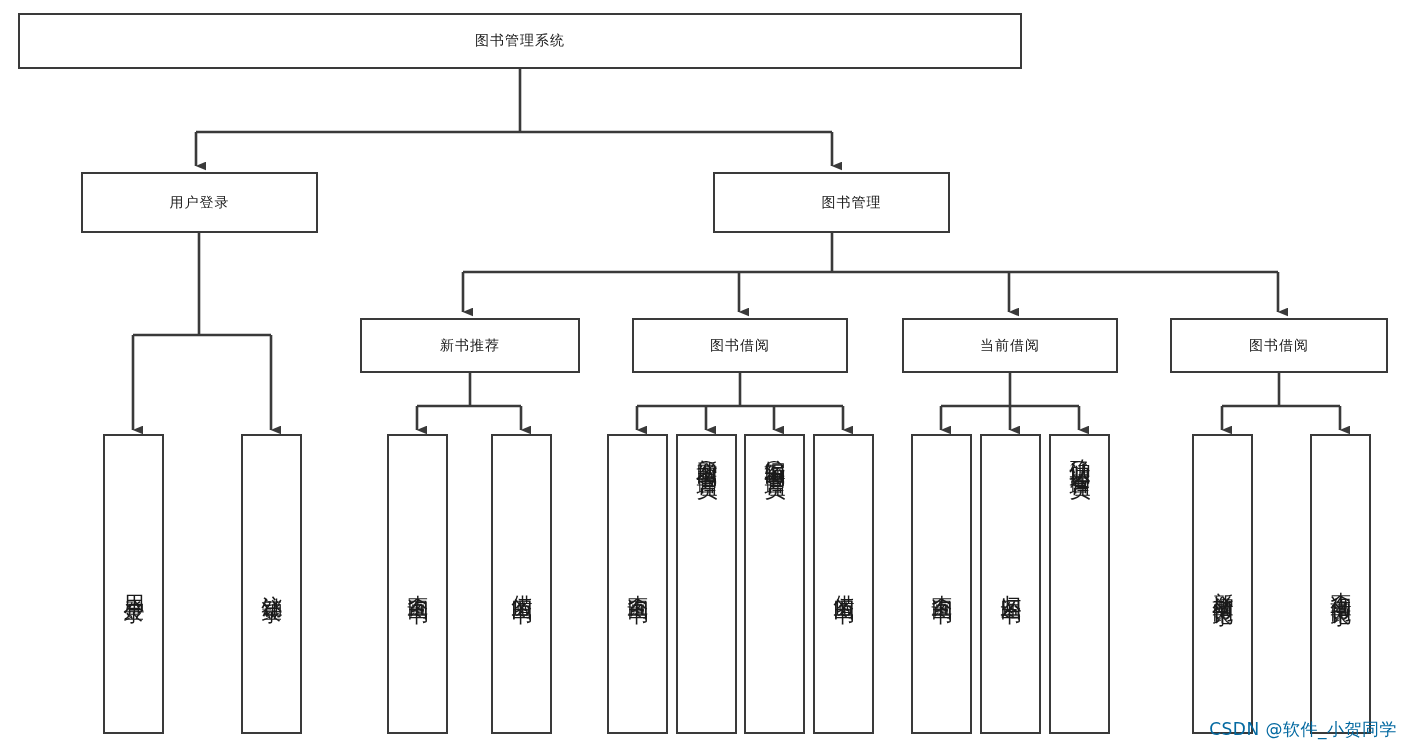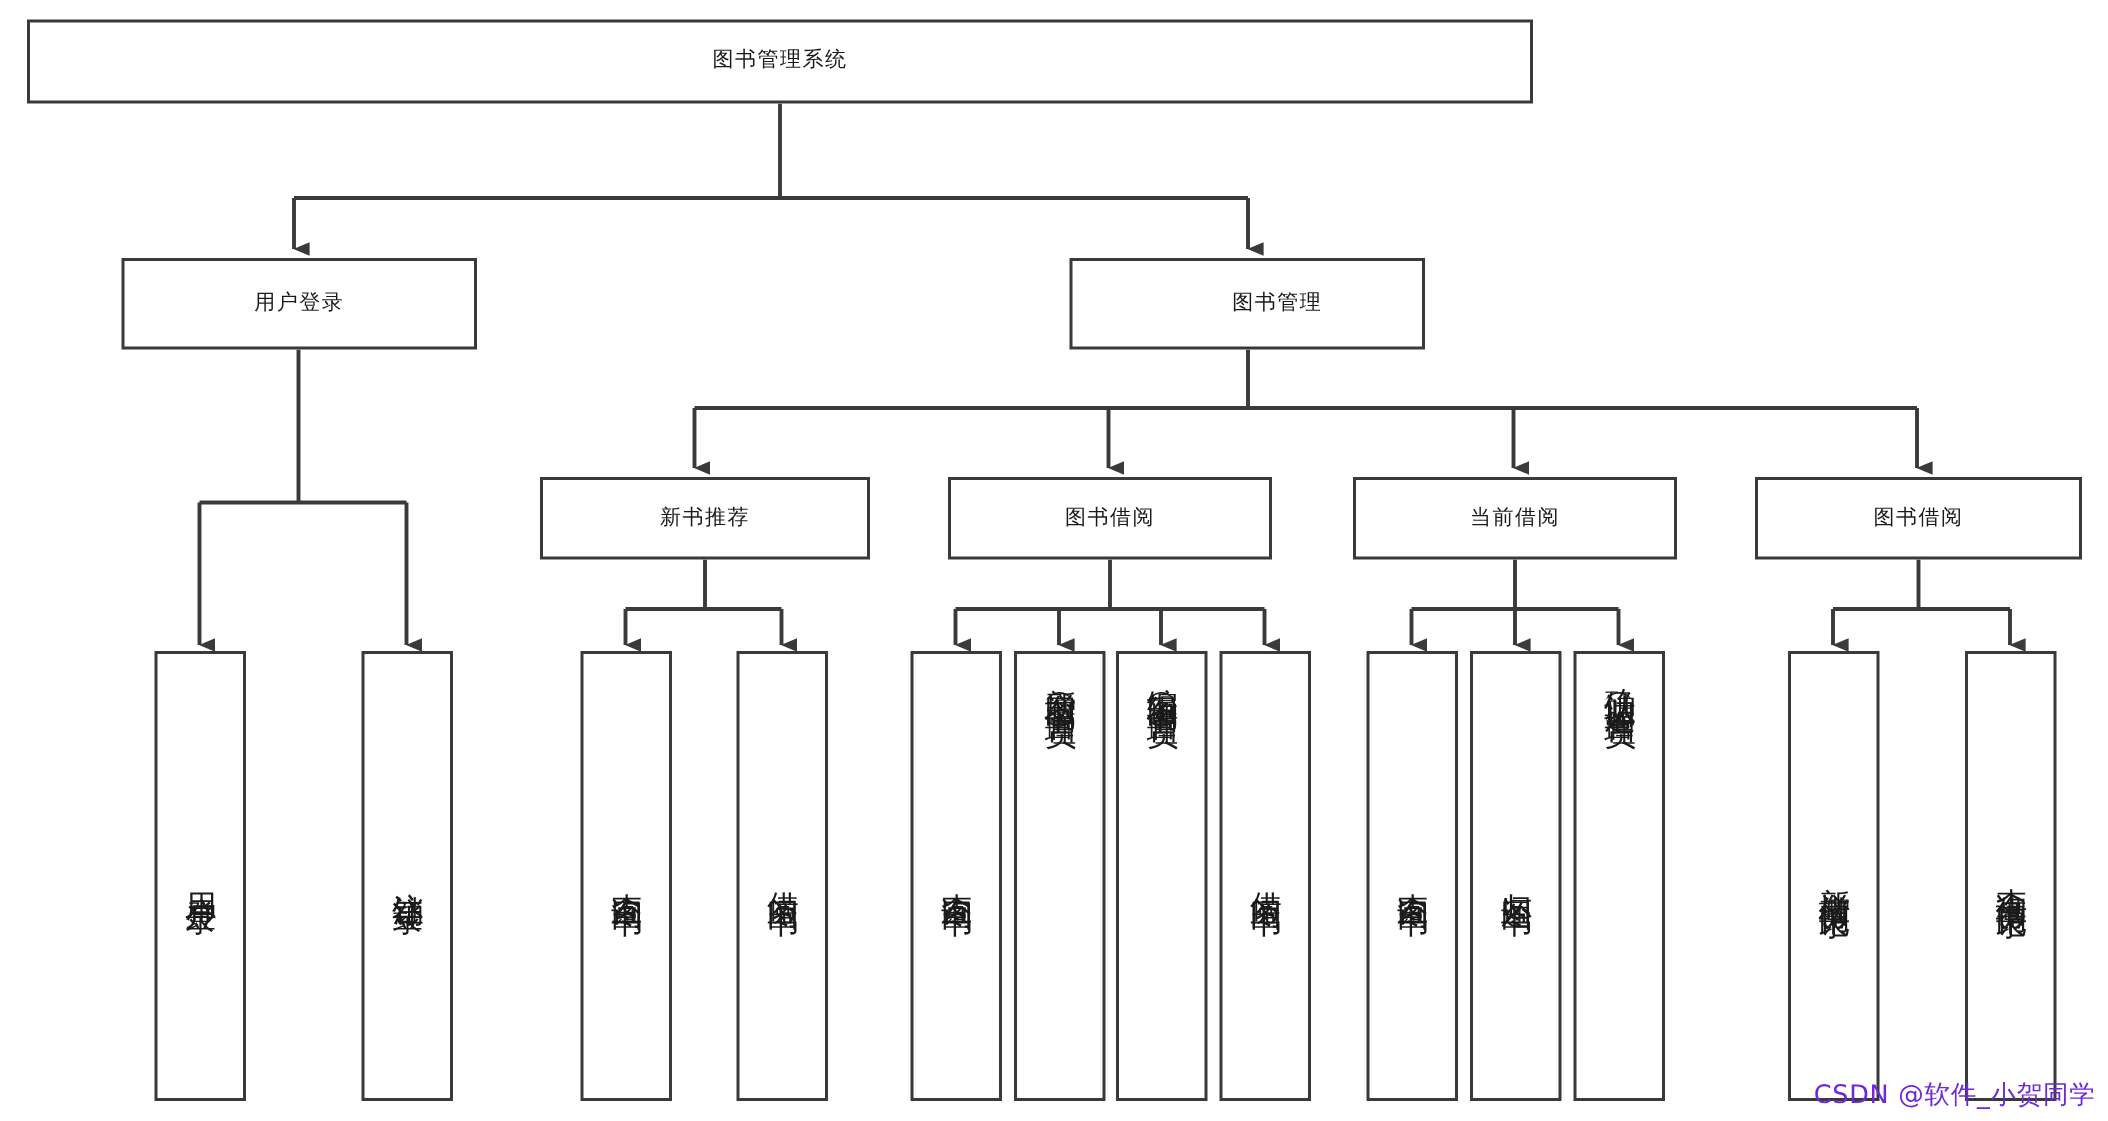--- a/index.html
+++ b/index.html
@@ -58,21 +58,21 @@
   }
   .node-box.vertical.centered {
     align-items: center;
     padding-top: 0;
   }
   .watermark {
     position: absolute;
     right: 8px;
     bottom: 6px;
     font-size: 17px;
-    color: #6d28d9;
+    color: #0369a1;
     white-space: nowrap;
     letter-spacing: 0.5px;
   }
 </style>
 </head>
 <body>
 
 <div id="diagram-root">
 
   <svg class="canvas" viewBox="0 0 1405 747" xmlns="http://www.w3.org/2000/svg">

